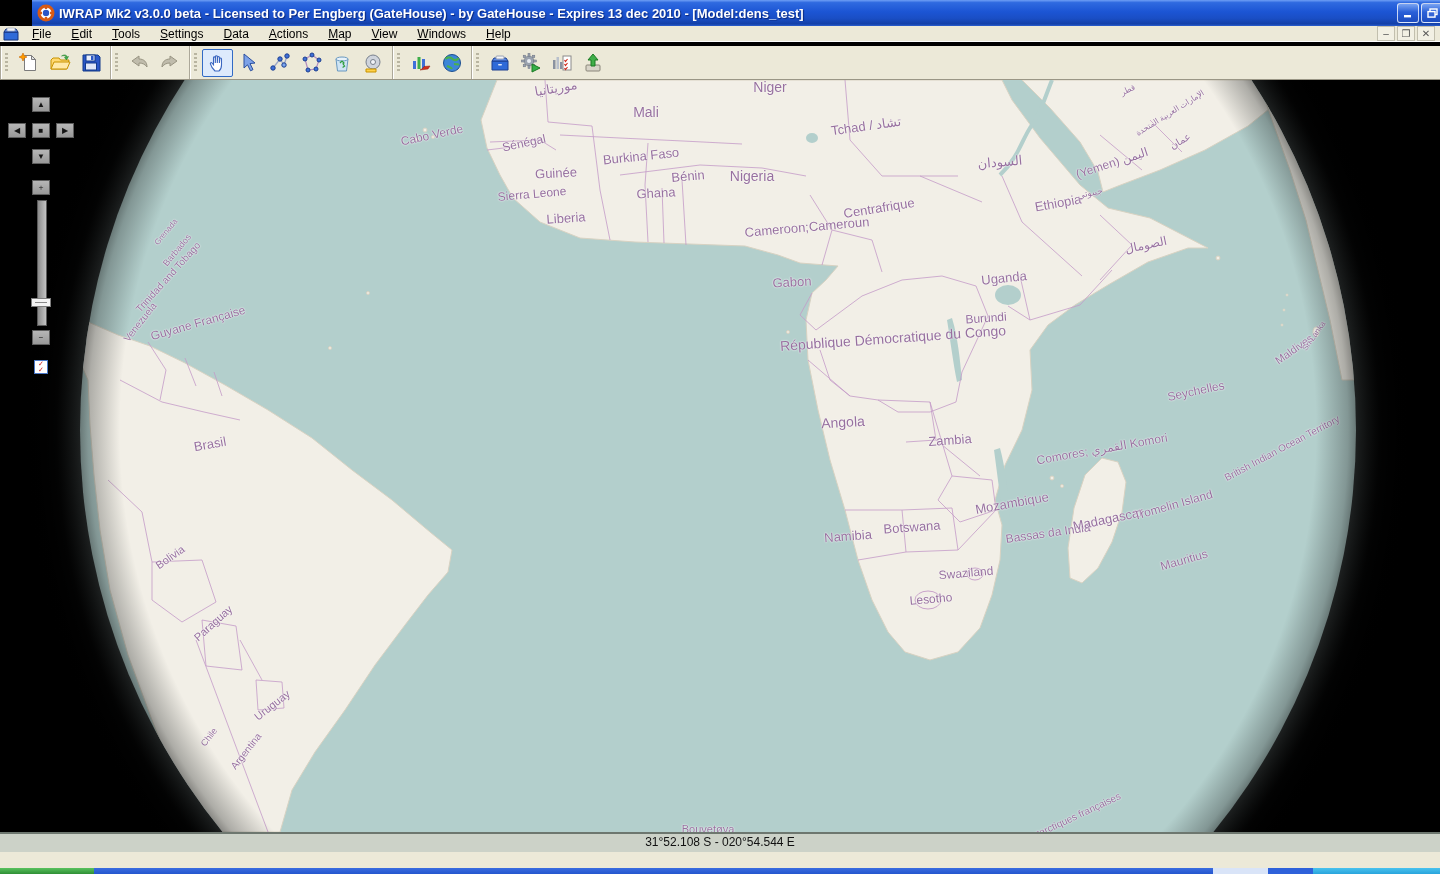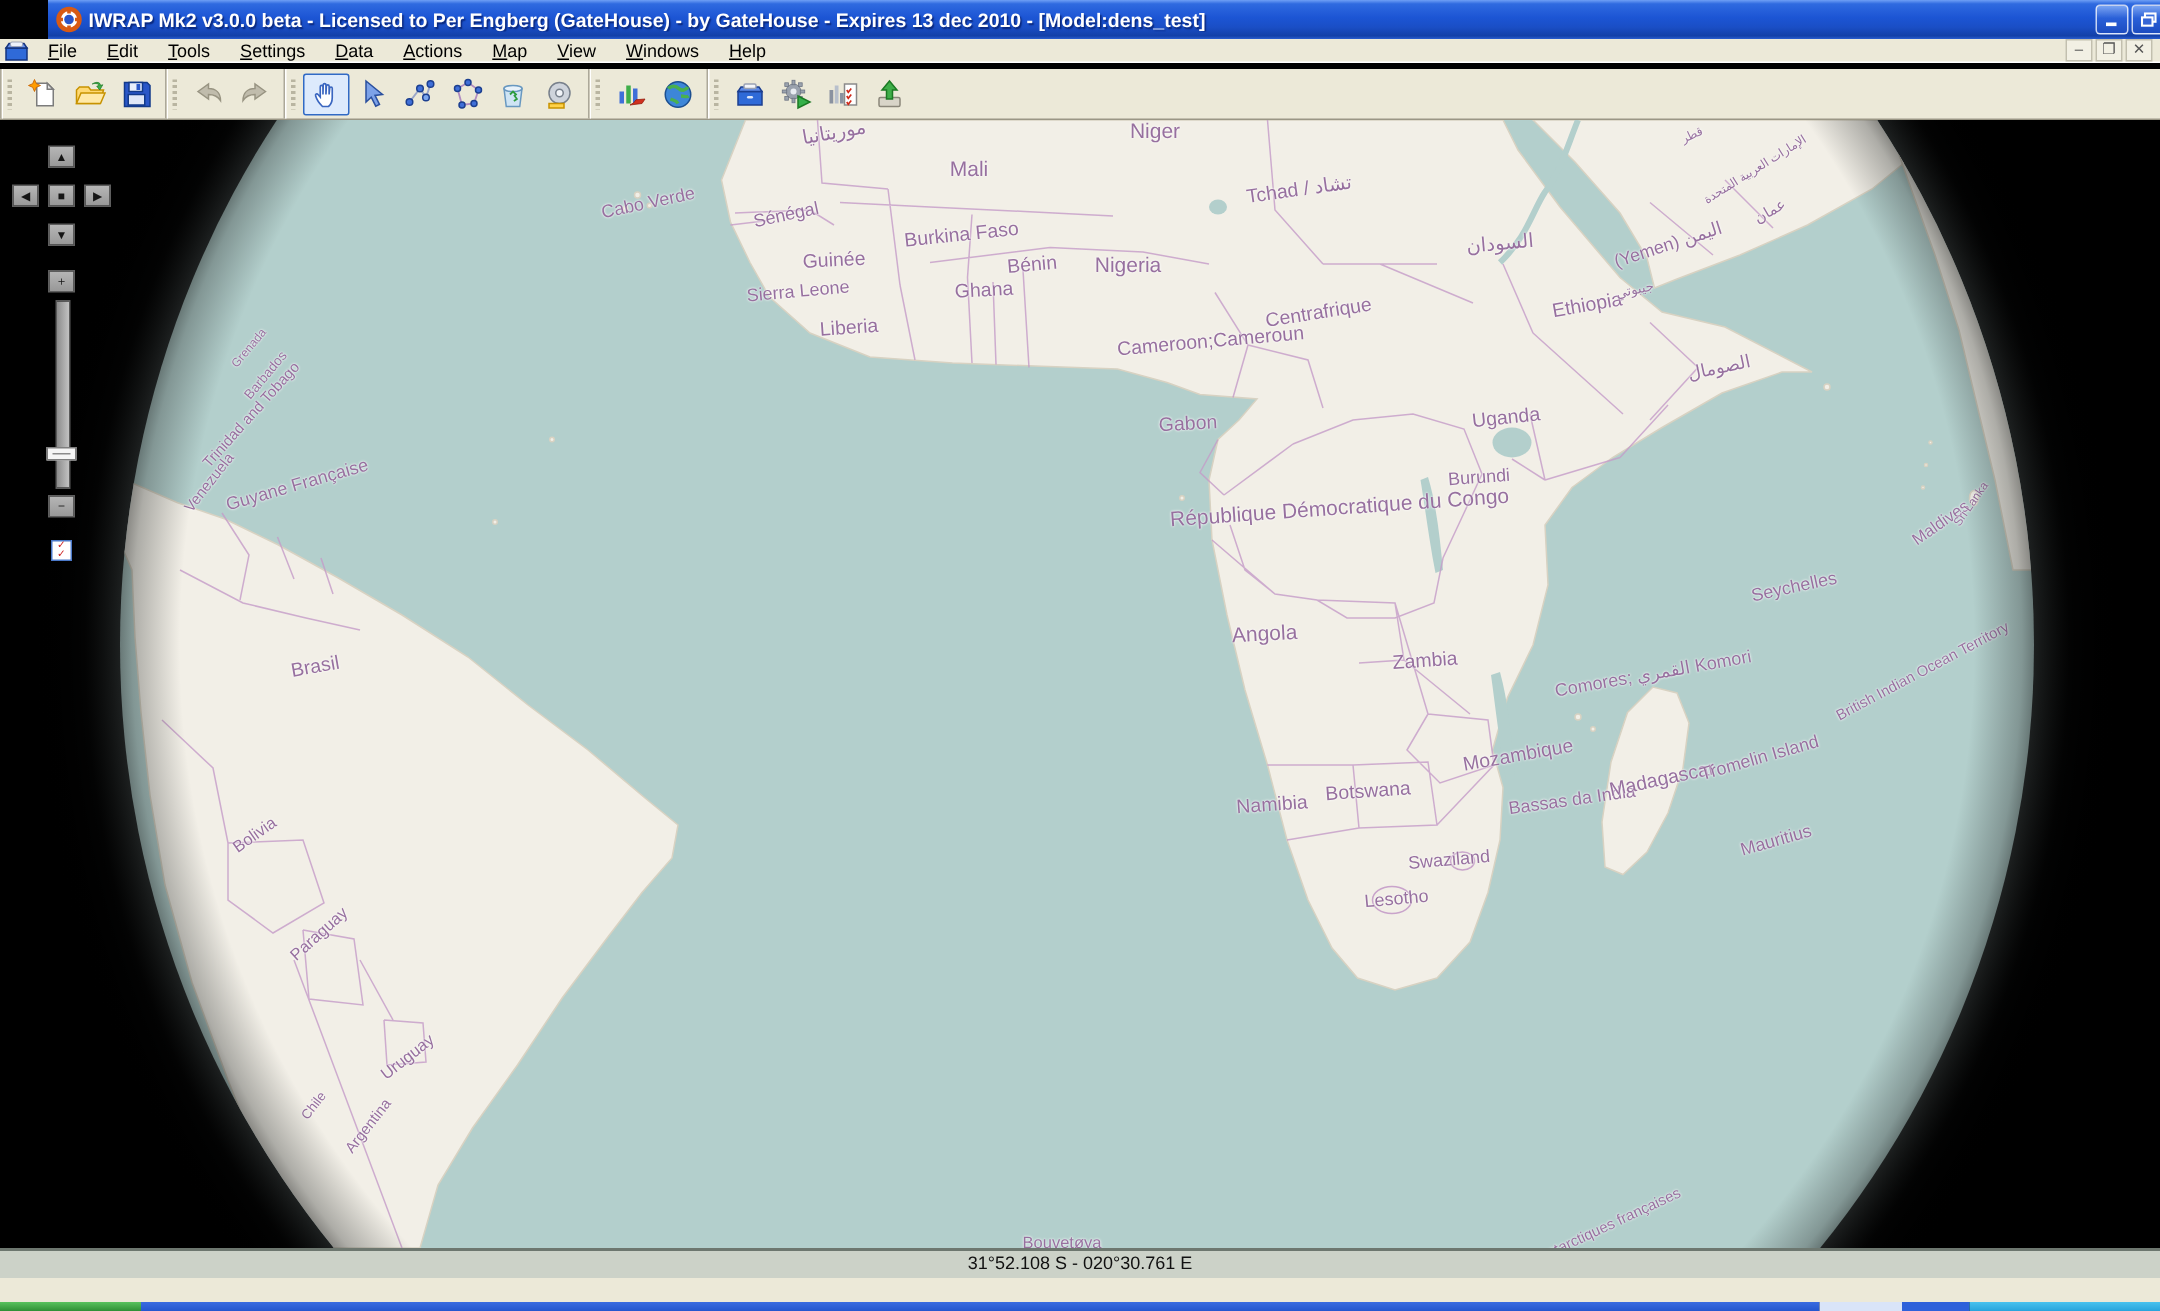--- a/index.html
+++ b/index.html
@@ -418,21 +418,21 @@
     <button class="navbtn" style="left:56px;top:43px">▶</button>
     <button class="navbtn" style="left:32px;top:69px">▼</button>
     <button class="navbtn" style="left:32px;top:100px">＋</button>
     <div class="slider-track"></div>
     <div class="slider-thumb"></div>
     <button class="navbtn" style="left:32px;top:250px">−</button>
     <button class="ovtoggle">✓<br>✓</button>
   </div>
 
   <div class="statusbar">
-    <span>31°52.108 S - 020°30.761 E</span>
+    <span>31°52.108 S - 020°54.544 E</span>
   </div>
   <div class="bottomstrip"></div>
 
   <div class="taskbar">
     <div class="tk-start"></div>
     <div class="tk-tasks"></div>
     <div class="tk-active"></div>
     <div class="tk-tasks2"></div>
     <div class="tk-tray"></div>
   </div>

